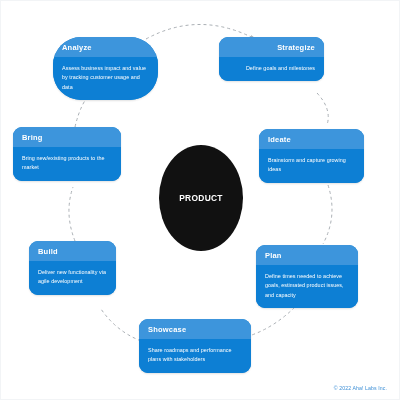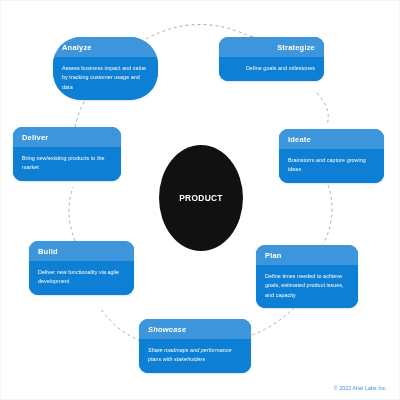--- a/index.html
+++ b/index.html
@@ -99,42 +99,42 @@
   <div class="node" style="left:52px; top:36px; width:105px;border-radius:28px;">
     <div class="node-header">Analyze</div>
     <div class="node-body">Assess business impact and value by tracking customer usage and data</div>
   </div>
 
   <div class="node" style="left:218px; top:36px; width:105px;text-align:right;">
     <div class="node-header">Strategize</div>
     <div class="node-body">Define goals and milestones</div>
   </div>
 
-  <div class="node" style="left:278px; top:128px; width:105px;">
+  <div class="node" style="left:258px; top:128px; width:105px;">
     <div class="node-header">Ideate</div>
     <div class="node-body">Brainstorm and capture growing ideas</div>
   </div>
 
   <div class="node" style="left:255px; top:244px; width:102px;">
     <div class="node-header">Plan</div>
     <div class="node-body">Define times needed to achieve goals, estimated product issues, and capacity</div>
   </div>
 
-  <div class="node" style="left:138px; top:318px; width:112px;font-style:italic;">
+  <div class="node" style="left:138px; top:318px; width:112px;">
     <div class="node-header">Showcase</div>
     <div class="node-body">Share roadmaps and performance plans with stakeholders</div>
   </div>
 
-  <div class="node" style="left:28px; top:240px; width:105px;">
+  <div class="node" style="left:28px; top:240px; width:87px;">
     <div class="node-header">Build</div>
     <div class="node-body">Deliver new functionality via agile development</div>
   </div>
 
   <div class="node" style="left:12px; top:126px; width:108px;">
-    <div class="node-header">Deliver</div>
+    <div class="node-header">Bring</div>
     <div class="node-body">Bring new/existing products to the market</div>
   </div>
 
   <div class="center-ellipse">
     <div class="center-label">
       <div>PRODUCT</div>
     </div>
   </div>
 
   <div class="footer">© 2022 Aha! Labs Inc.</div>

